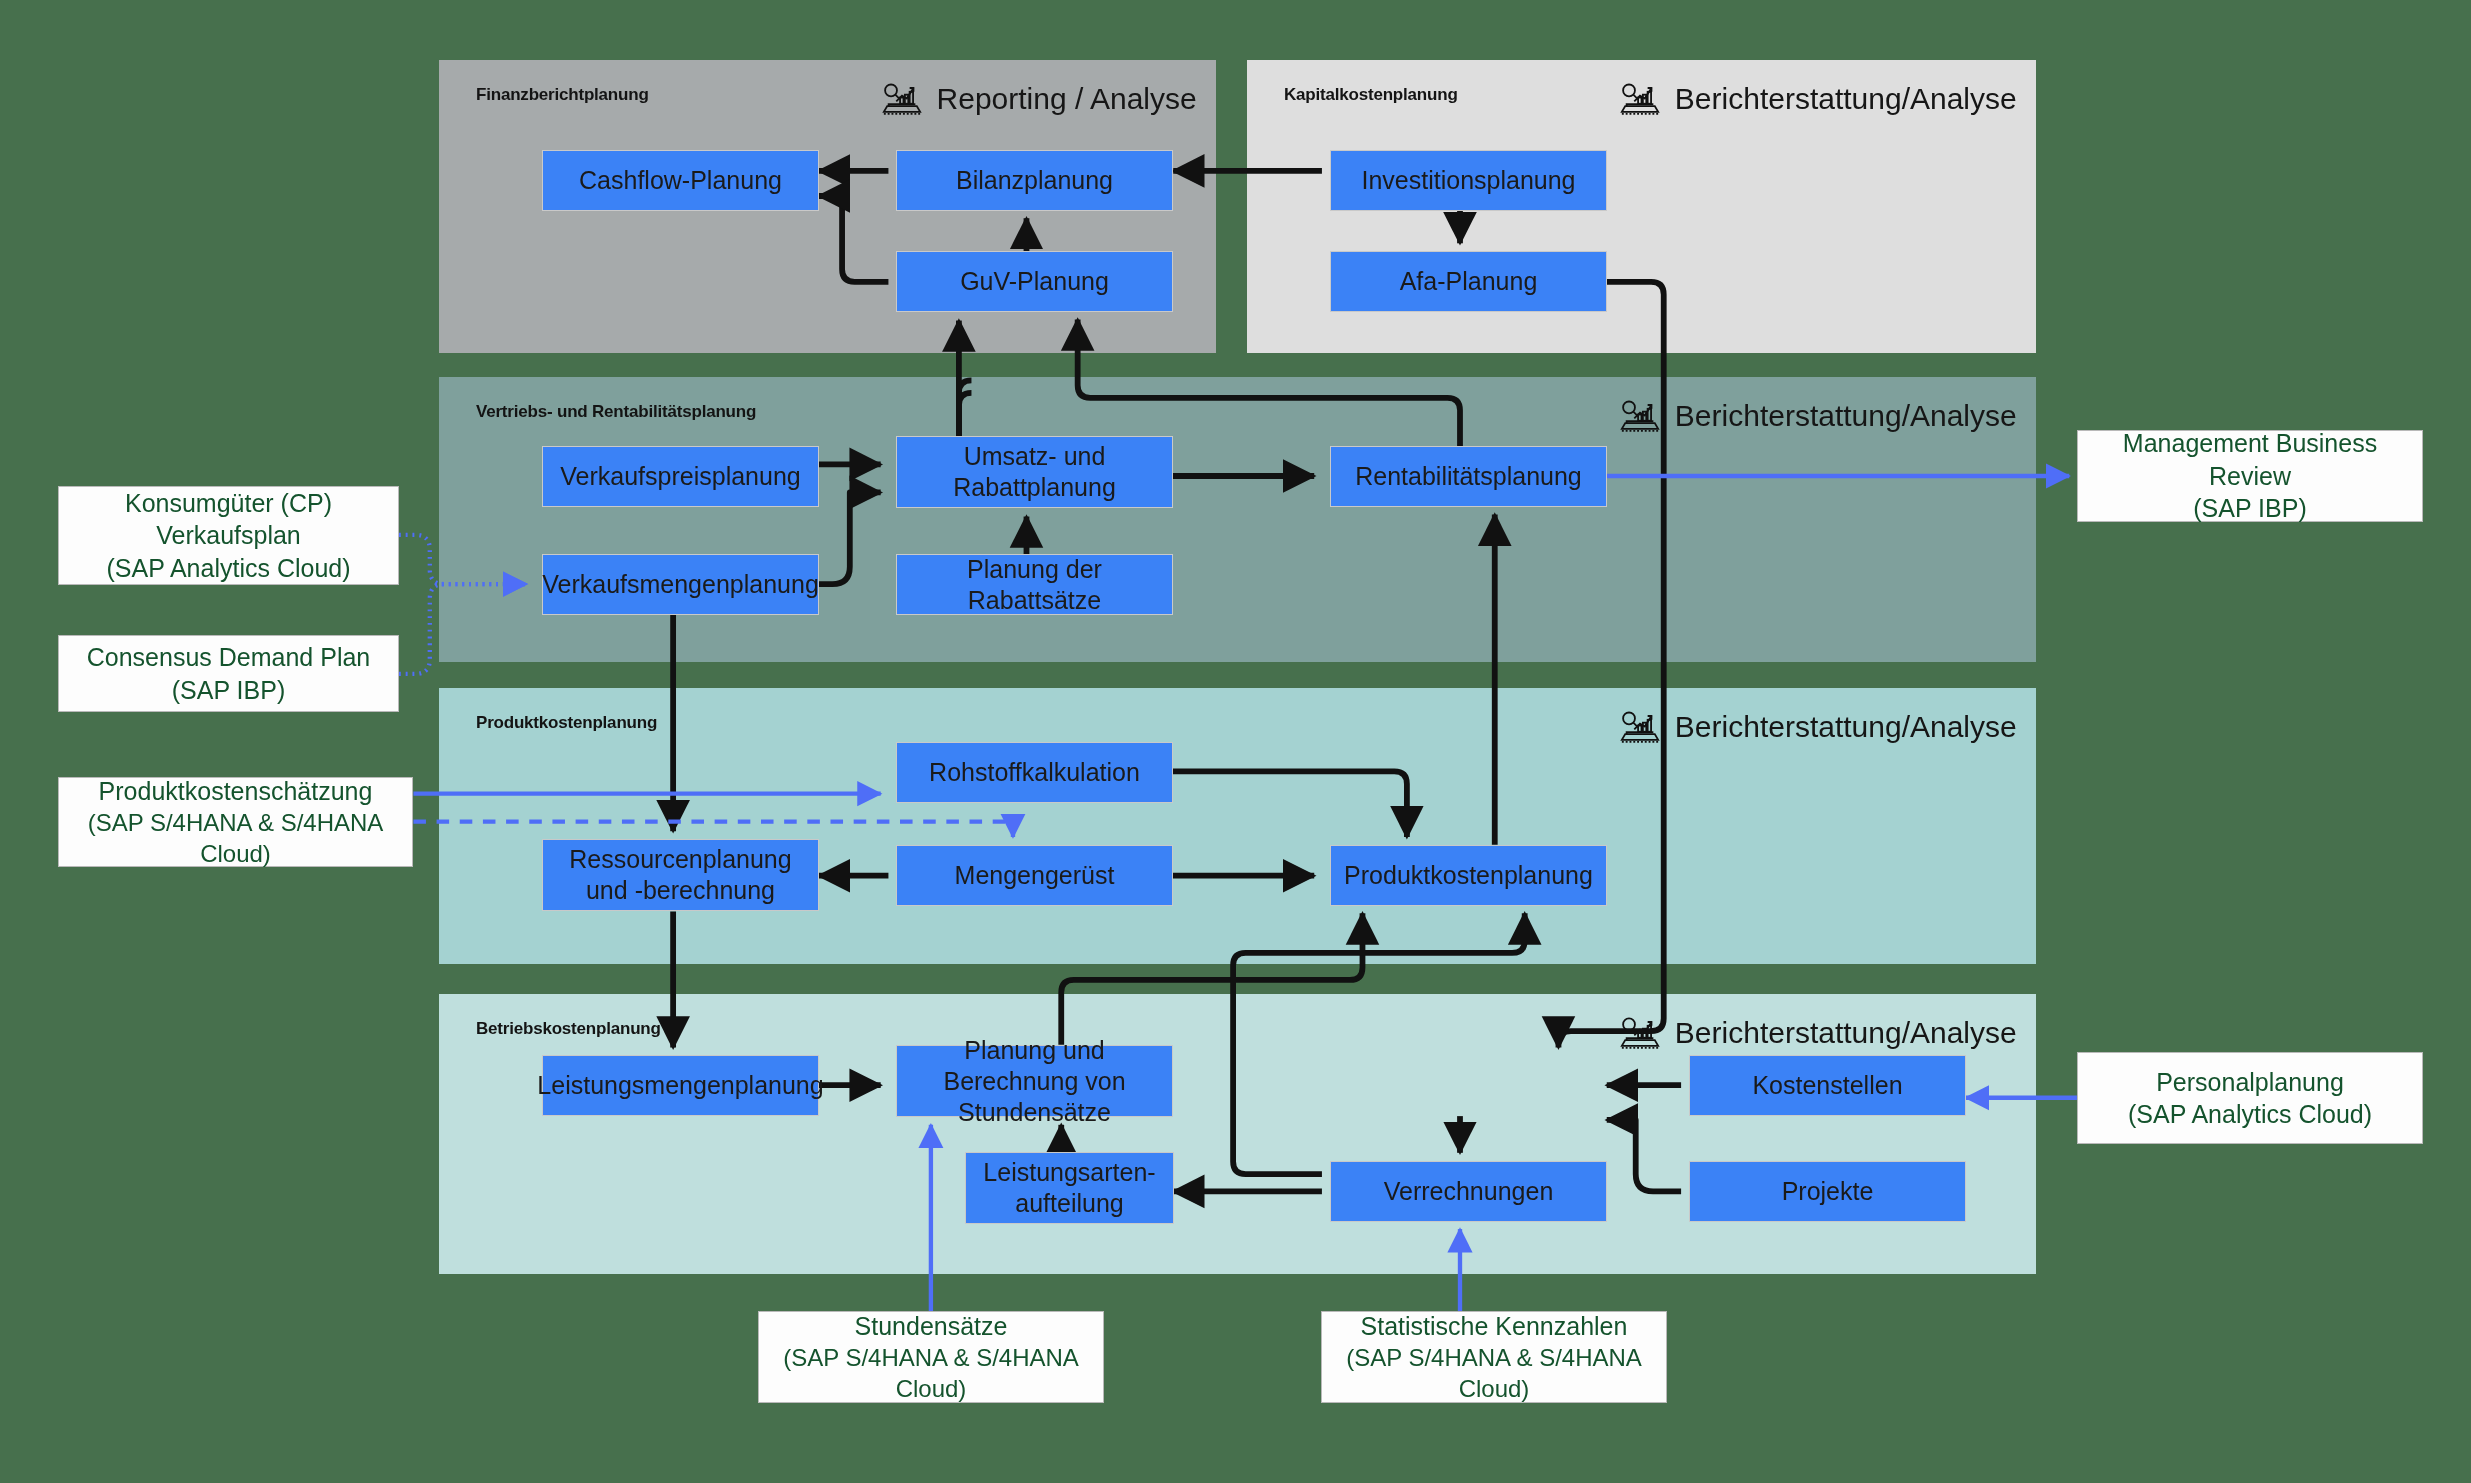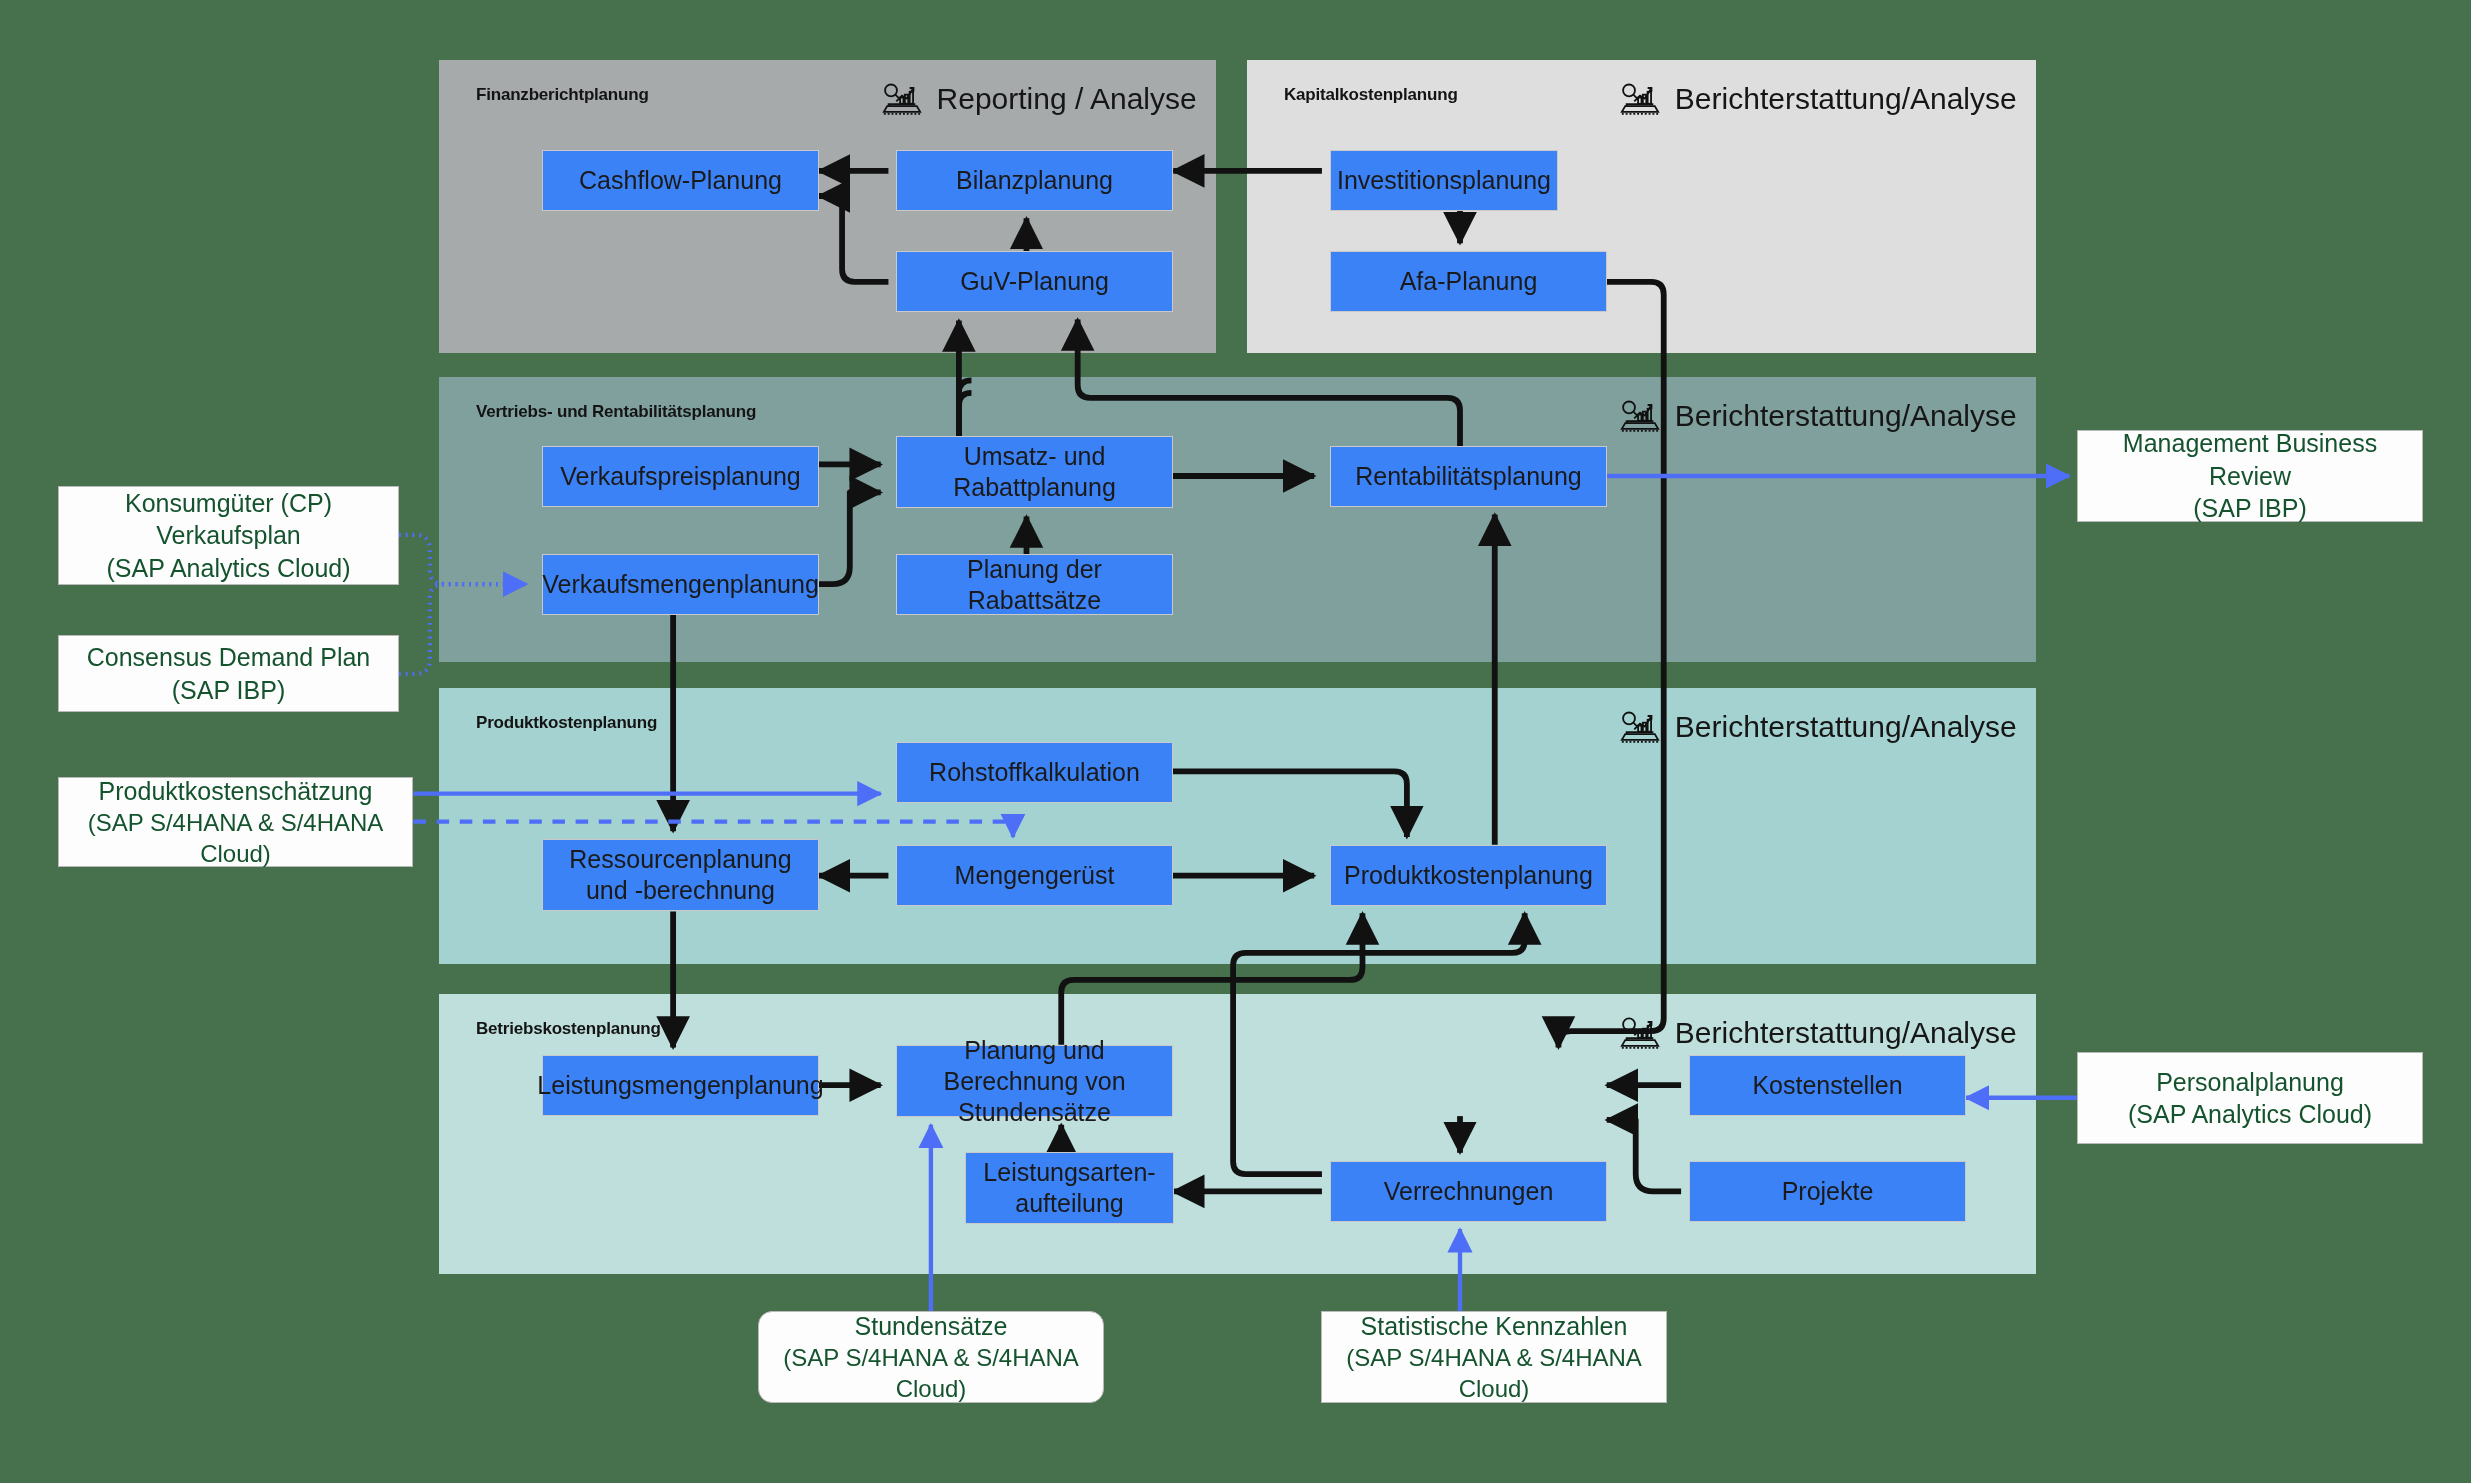--- a/index.html
+++ b/index.html
@@ -238,21 +238,21 @@
   <div class="node" style="left:534px;top:150px;width:277px;height:61px;">
     <span>Cashflow-Planung</span>
     </div>
   <div class="node" style="left:888px;top:150px;width:277px;height:61px;">
     <span>Bilanzplanung</span>
     </div>
   <div class="node" style="left:888px;top:251px;width:277px;height:61px;text-align:right;">
     <span>GuV-Planung</span>
     </div>
 
-  <div class="node" style="left:1322px;top:150px;width:228px;height:61px;text-align:center;">
+  <div class="node" style="left:1322px;top:150px;width:277px;height:61px;text-align:center;">
     <span>Investitionsplanung</span>
     </div>
   <div class="node" style="left:1322px;top:251px;width:277px;height:61px;">
     <span>Afa-Planung</span>
     </div>
 
   <div class="node" style="left:534px;top:446px;width:277px;height:61px;">
     <span>Verkaufspreisplanung</span>
     </div>
   <div class="node" style="left:534px;top:554px;width:277px;height:61px;">
@@ -329,21 +329,21 @@
     </div>
   </div>
 
   <div class="ext" style="left:2077px;top:1052px;width:346px;height:92px;">
     <div>
       <div>Personalplanung</div>
       <div>(SAP Analytics Cloud)</div>
     </div>
   </div>
 
-  <div class="ext" style="left:758px;top:1311px;width:346px;height:92px;border-radius:14px;">
+  <div class="ext" style="left:758px;top:1311px;width:346px;height:92px;">
     <div>
       <div>Stundensätze</div>
       <div style="font-size:24px;">(SAP S/4HANA &amp; S/4HANA Cloud)</div>
     </div>
   </div>
 
   <div class="ext" style="left:1321px;top:1311px;width:346px;height:92px;">
     <div>
       <div>Statistische Kennzahlen</div>
       <div style="font-size:24px;">(SAP S/4HANA &amp; S/4HANA Cloud)</div>

